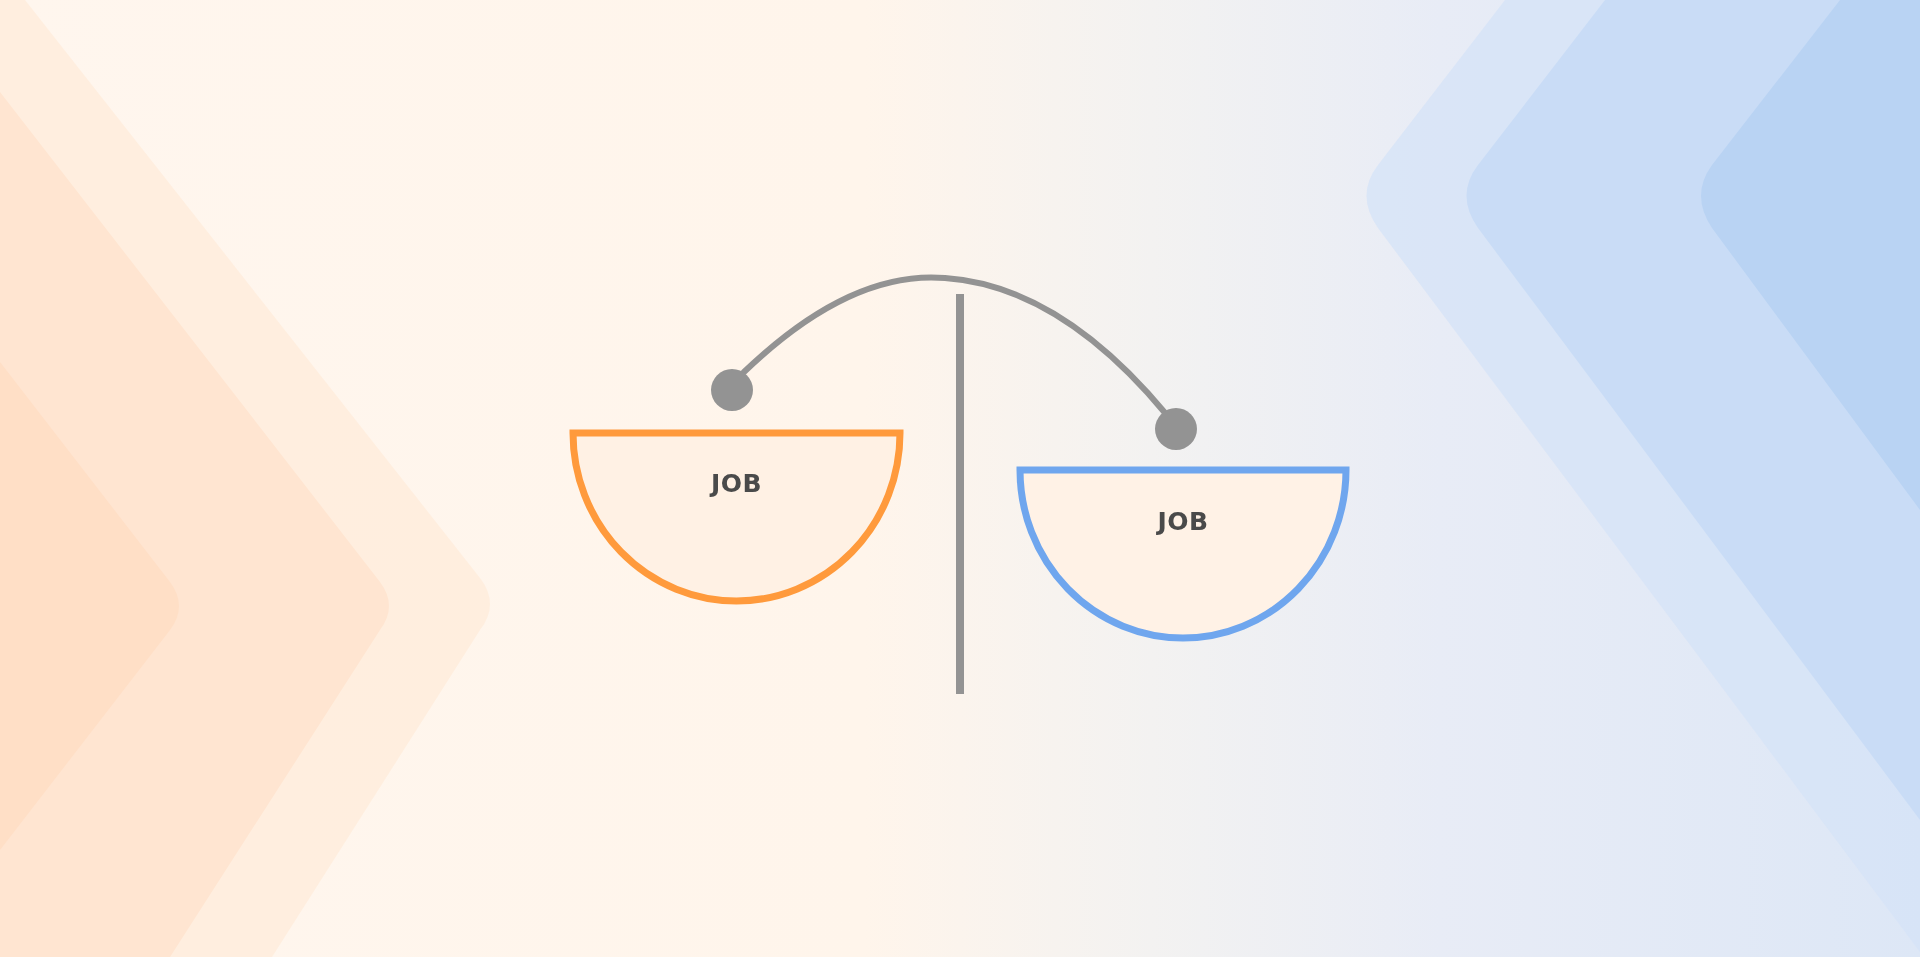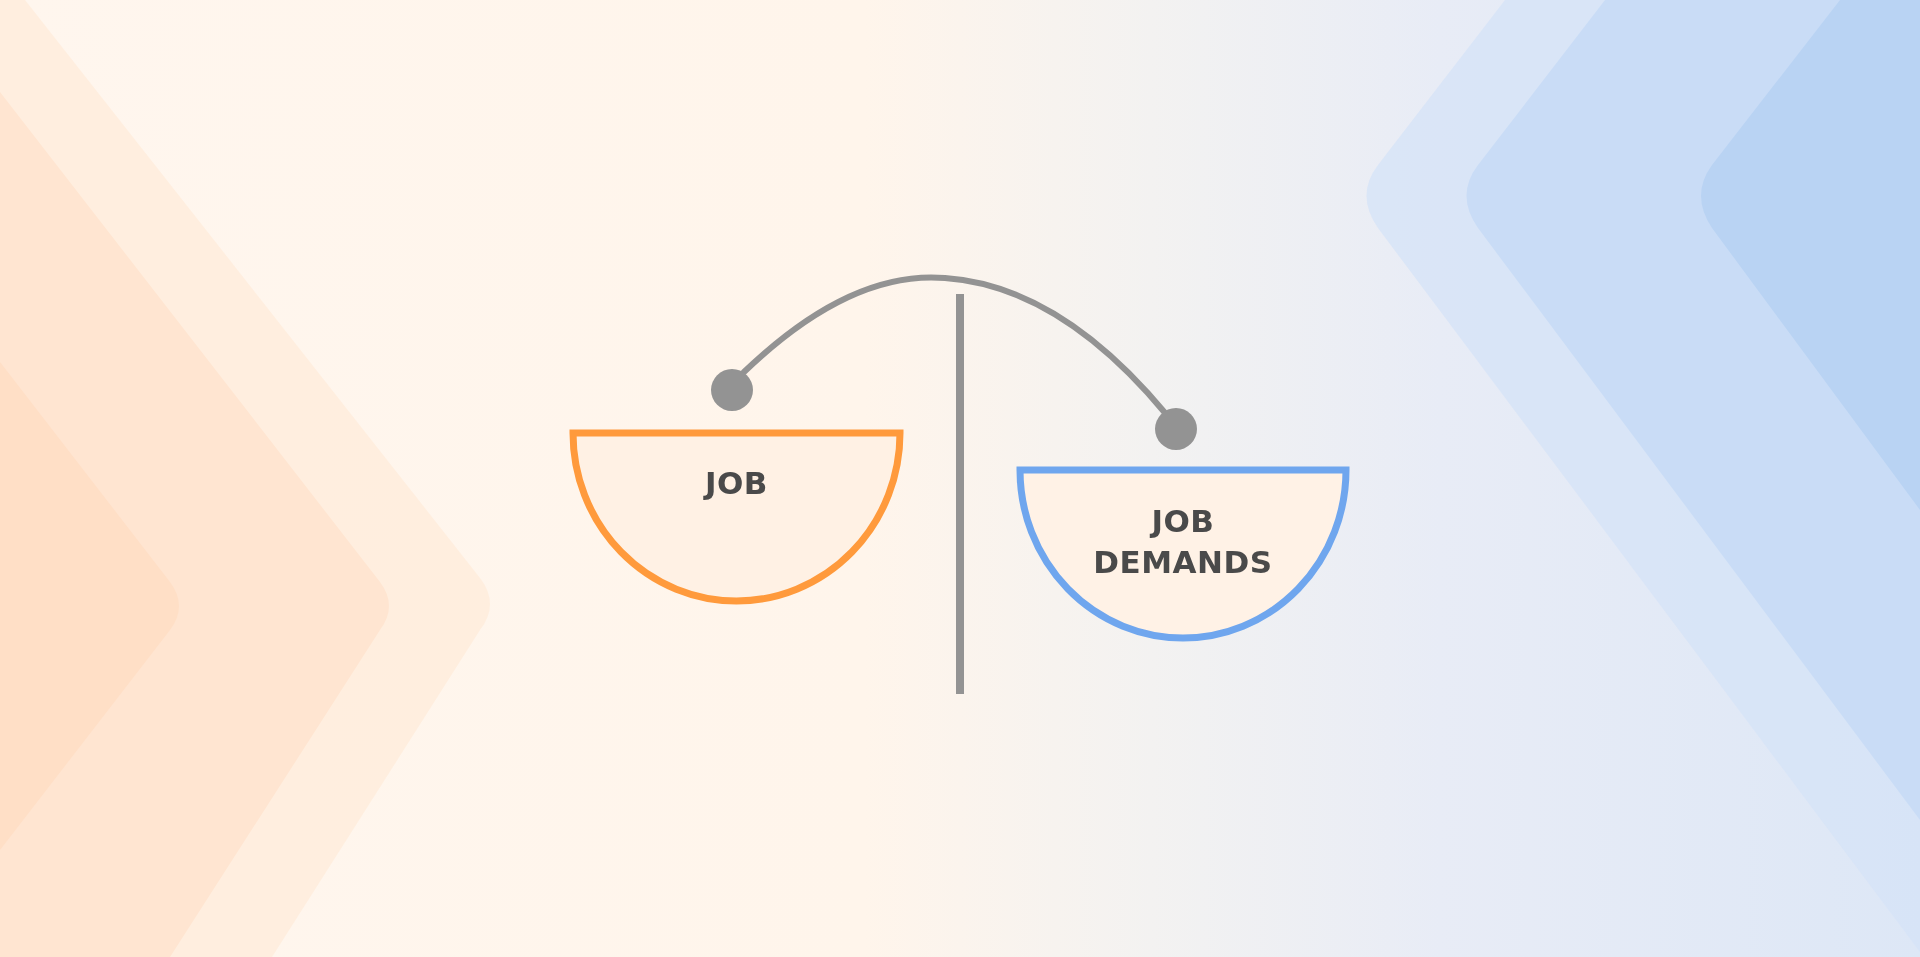--- a/index.html
+++ b/index.html
@@ -4,21 +4,21 @@
   <style>
     html, body { margin: 0; padding: 0; }
     body {
       width: 1920px; height: 957px; overflow: hidden; position: relative;
       background: linear-gradient(90deg, #fff6ee 0%, #fff5eb 45%, #f3f2f1 60%, #e8ecf6 75%, #dde7f6 100%);
       font-family: "DejaVu Sans", sans-serif;
     }
     svg.scene { position: absolute; left: 0; top: 0; }
     .label {
       position: absolute; text-align: center; color: #4a4a4a;
-      font-weight: bold; font-size: 31px; line-height: 41px; letter-spacing: 0.5px;
+      font-weight: bold; font-size: 25px; line-height: 41px; letter-spacing: 0.5px;
       font-family: "DejaVu Sans", sans-serif;
     }
   </style>
 </head>
 <body>
 
 <svg class="scene" width="1920" height="957" viewBox="0 0 1920 957">
 
   <g>
     <path d="M0 0 L25 0 L480 578 Q500 604 480 630 L272 957 L0 957 Z" fill="#ffebd9" opacity="0.7"></path>
@@ -42,14 +42,13 @@
   <path d="M573 433 L900 433 A163.5 168 0 0 1 573 433 Z" fill="#fff1e4" stroke="#ff9a3c" stroke-width="7"></path>
 
   <path d="M1020 470 L1346 470 A163 168 0 0 1 1020 470 Z" fill="#fff2e6" stroke="#6fa6ee" stroke-width="7"></path>
 </svg>
 
 <div class="label" style="left:573px; top:463px; width:327px;">
   <div>JOB</div>
 </div>
 <div class="label" style="left:1020px; top:501px; width:326px;">
   <div>JOB</div>
-  <div>DEMANDS</div>
 </div>
 
 </body></html>

